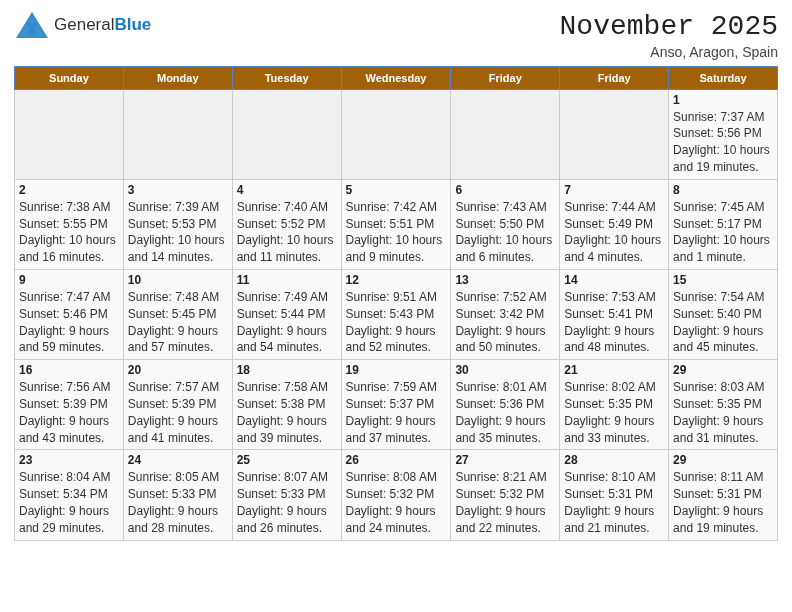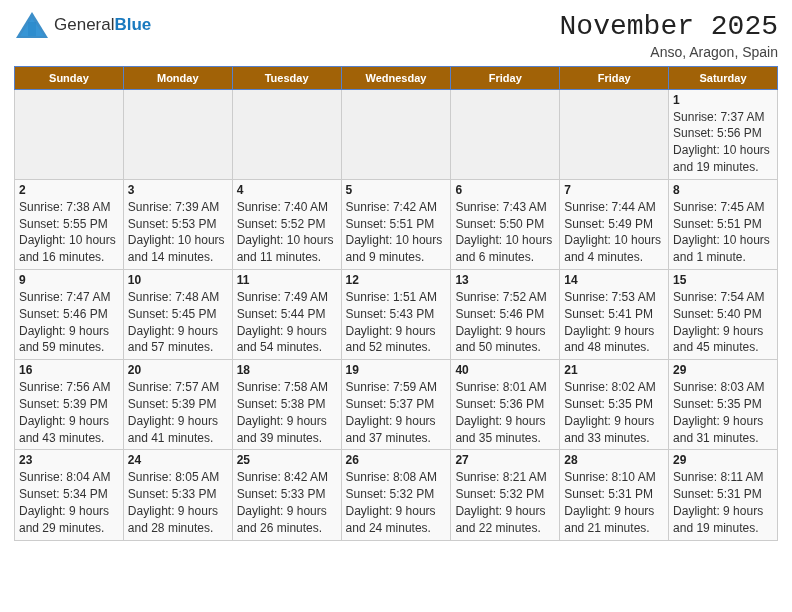--- a/index.html
+++ b/index.html
@@ -178,21 +178,21 @@
           <td>
             <div class="day-number">7</div>
             <div class="day-info">Sunrise: 7:44 AM
 Sunset: 5:49 PM
 Daylight: 10 hours
 and 4 minutes.</div>
           </td>
           <td>
             <div class="day-number">8</div>
             <div class="day-info">Sunrise: 7:45 AM
-Sunset: 5:51 PM
+Sunset: 5:17 PM
 Daylight: 10 hours
 and 1 minute.</div>
           </td>
         </tr>
         <tr>
           <td>
             <div class="day-number">9</div>
             <div class="day-info">Sunrise: 7:47 AM
 Sunset: 5:46 PM
 Daylight: 9 hours
@@ -207,29 +207,29 @@
           </td>
           <td>
             <div class="day-number">11</div>
             <div class="day-info">Sunrise: 7:49 AM
 Sunset: 5:44 PM
 Daylight: 9 hours
 and 54 minutes.</div>
           </td>
           <td>
             <div class="day-number">12</div>
-            <div class="day-info">Sunrise: 1:51 AM
+            <div class="day-info">Sunrise: 9:51 AM
 Sunset: 5:43 PM
 Daylight: 9 hours
 and 52 minutes.</div>
           </td>
           <td>
             <div class="day-number">13</div>
             <div class="day-info">Sunrise: 7:52 AM
-Sunset: 5:46 PM
+Sunset: 3:42 PM
 Daylight: 9 hours
 and 50 minutes.</div>
           </td>
           <td>
             <div class="day-number">14</div>
             <div class="day-info">Sunrise: 7:53 AM
 Sunset: 5:41 PM
 Daylight: 9 hours
 and 48 minutes.</div>
           </td>
@@ -264,21 +264,21 @@
 and 39 minutes.</div>
           </td>
           <td>
             <div class="day-number">19</div>
             <div class="day-info">Sunrise: 7:59 AM
 Sunset: 5:37 PM
 Daylight: 9 hours
 and 37 minutes.</div>
           </td>
           <td>
-            <div class="day-number">40</div>
+            <div class="day-number">30</div>
             <div class="day-info">Sunrise: 8:01 AM
 Sunset: 5:36 PM
 Daylight: 9 hours
 and 35 minutes.</div>
           </td>
           <td>
             <div class="day-number">21</div>
             <div class="day-info">Sunrise: 8:02 AM
 Sunset: 5:35 PM
 Daylight: 9 hours
@@ -302,21 +302,21 @@
           </td>
           <td>
             <div class="day-number">24</div>
             <div class="day-info">Sunrise: 8:05 AM
 Sunset: 5:33 PM
 Daylight: 9 hours
 and 28 minutes.</div>
           </td>
           <td>
             <div class="day-number">25</div>
-            <div class="day-info">Sunrise: 8:42 AM
+            <div class="day-info">Sunrise: 8:07 AM
 Sunset: 5:33 PM
 Daylight: 9 hours
 and 26 minutes.</div>
           </td>
           <td>
             <div class="day-number">26</div>
             <div class="day-info">Sunrise: 8:08 AM
 Sunset: 5:32 PM
 Daylight: 9 hours
 and 24 minutes.</div>

